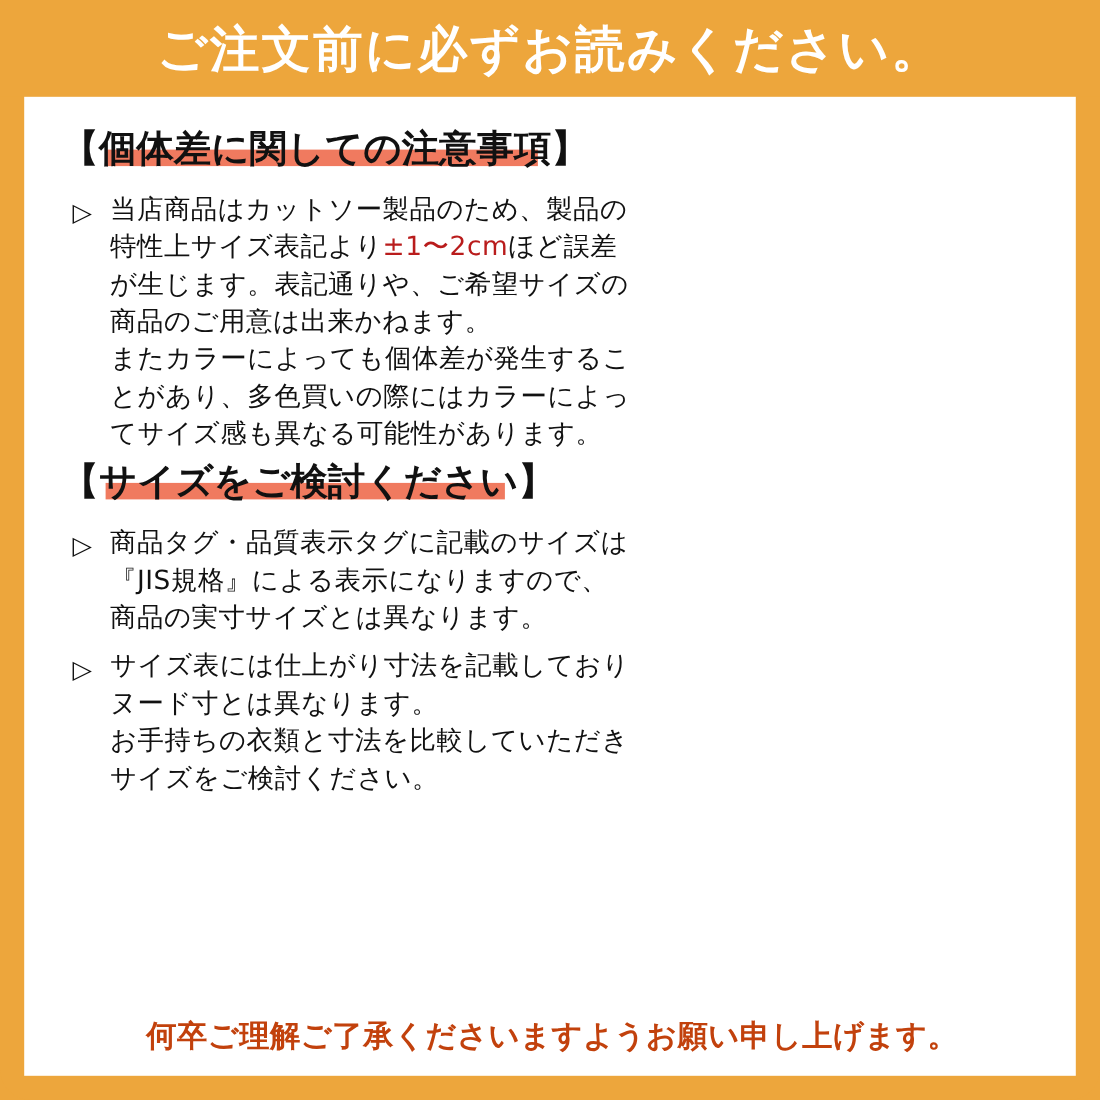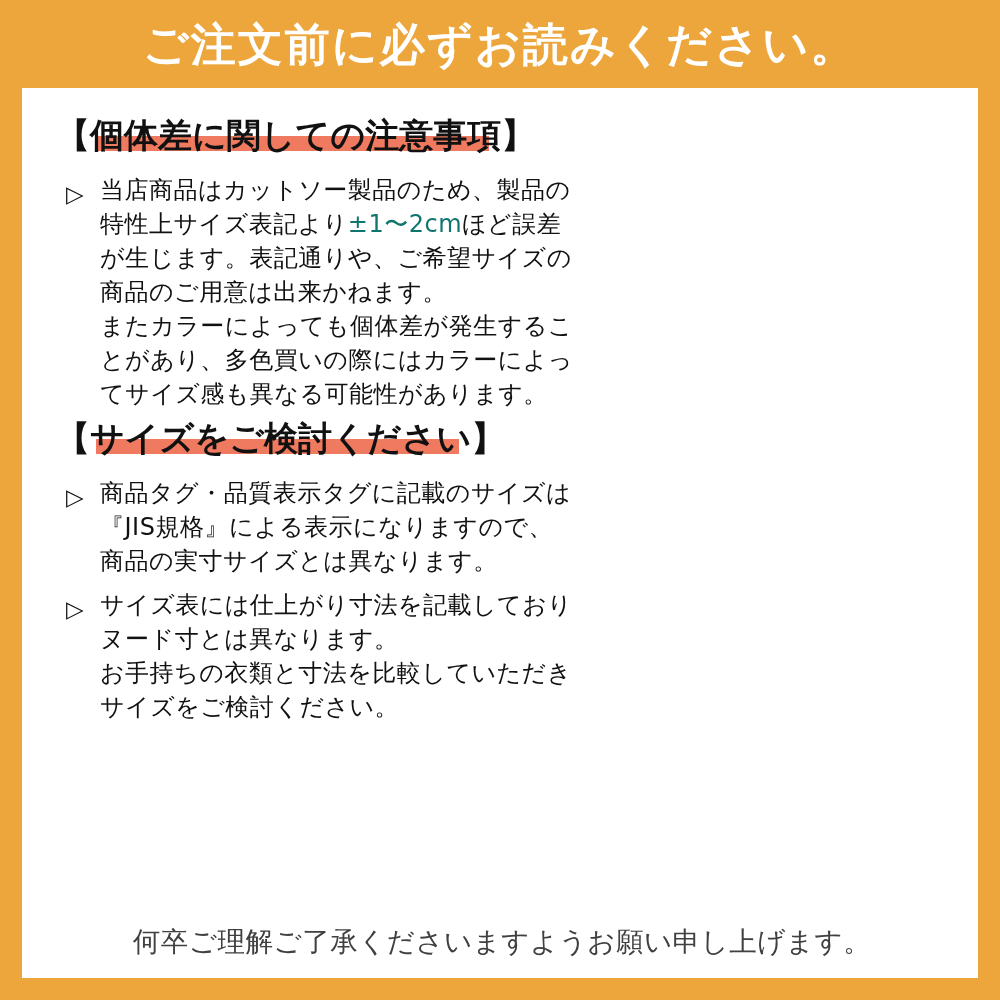--- a/index.html
+++ b/index.html
@@ -94,28 +94,28 @@
   }
   .body-text {
     flex: 1 1 auto;
     font-size: 24px;
     line-height: 1.42;
     color: #111111;
     letter-spacing: 0.5px;
     white-space: pre-line;
   }
   .body-text .accent {
-    color: #0f766e;
+    color: #b91c1c;
   }
   .footer-line {
     margin-top: auto;
     padding-top: 8px;
     font-size: 27.5px;
-    font-weight: normal;
-    color: #404040;
+    font-weight: bold;
+    color: #c2410c;
     text-align: center;
     letter-spacing: 0.5px;
     white-space: nowrap;
   }
   .sec2 .section-heading .hl {
     left: 40px;
     right: 46px;
   }
 </style>
 </head>

